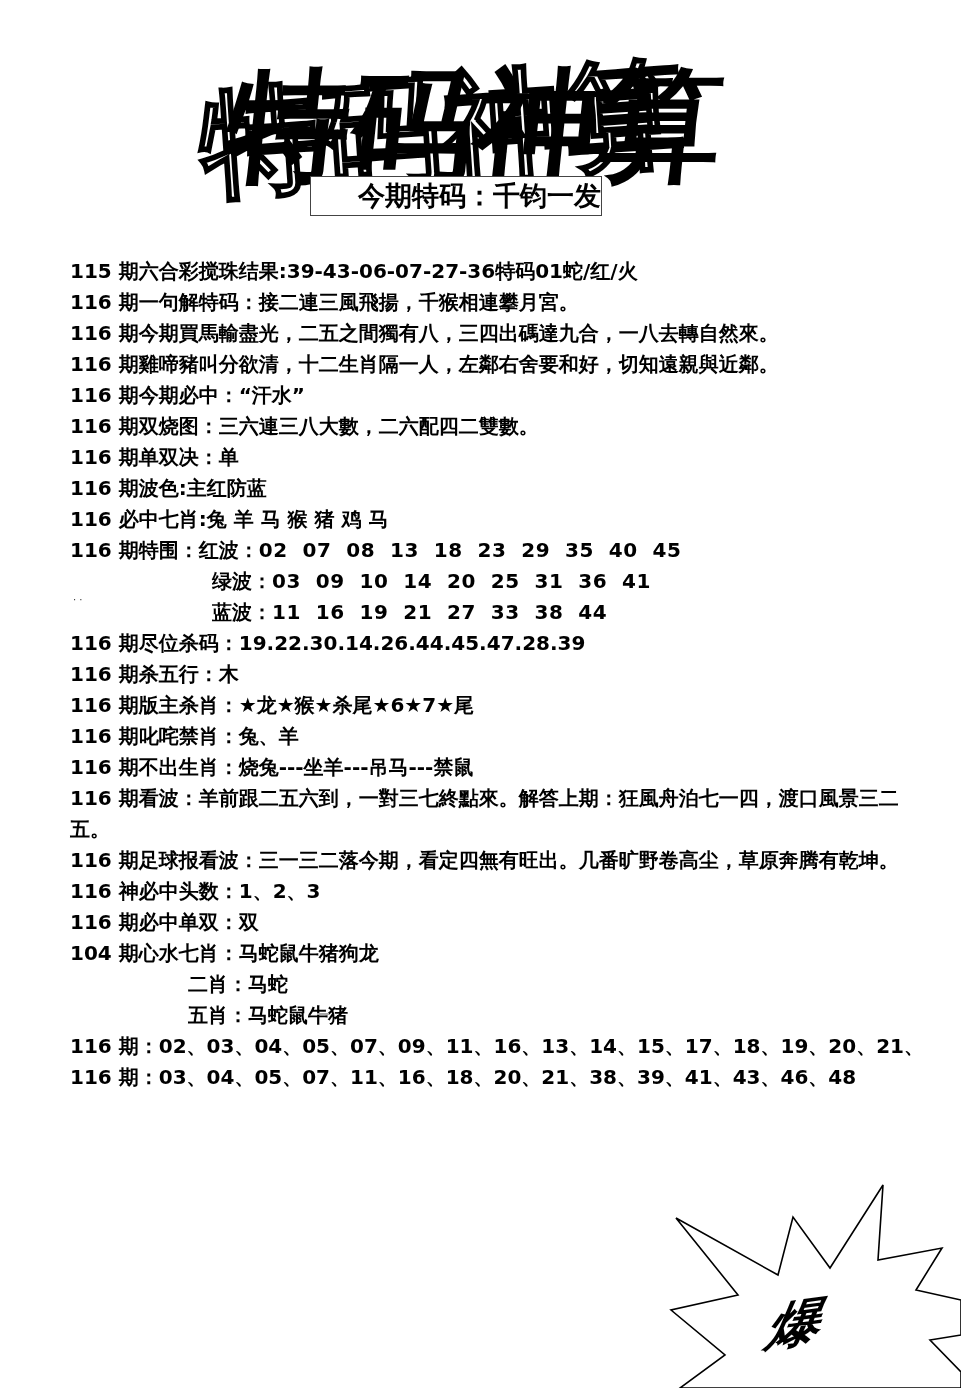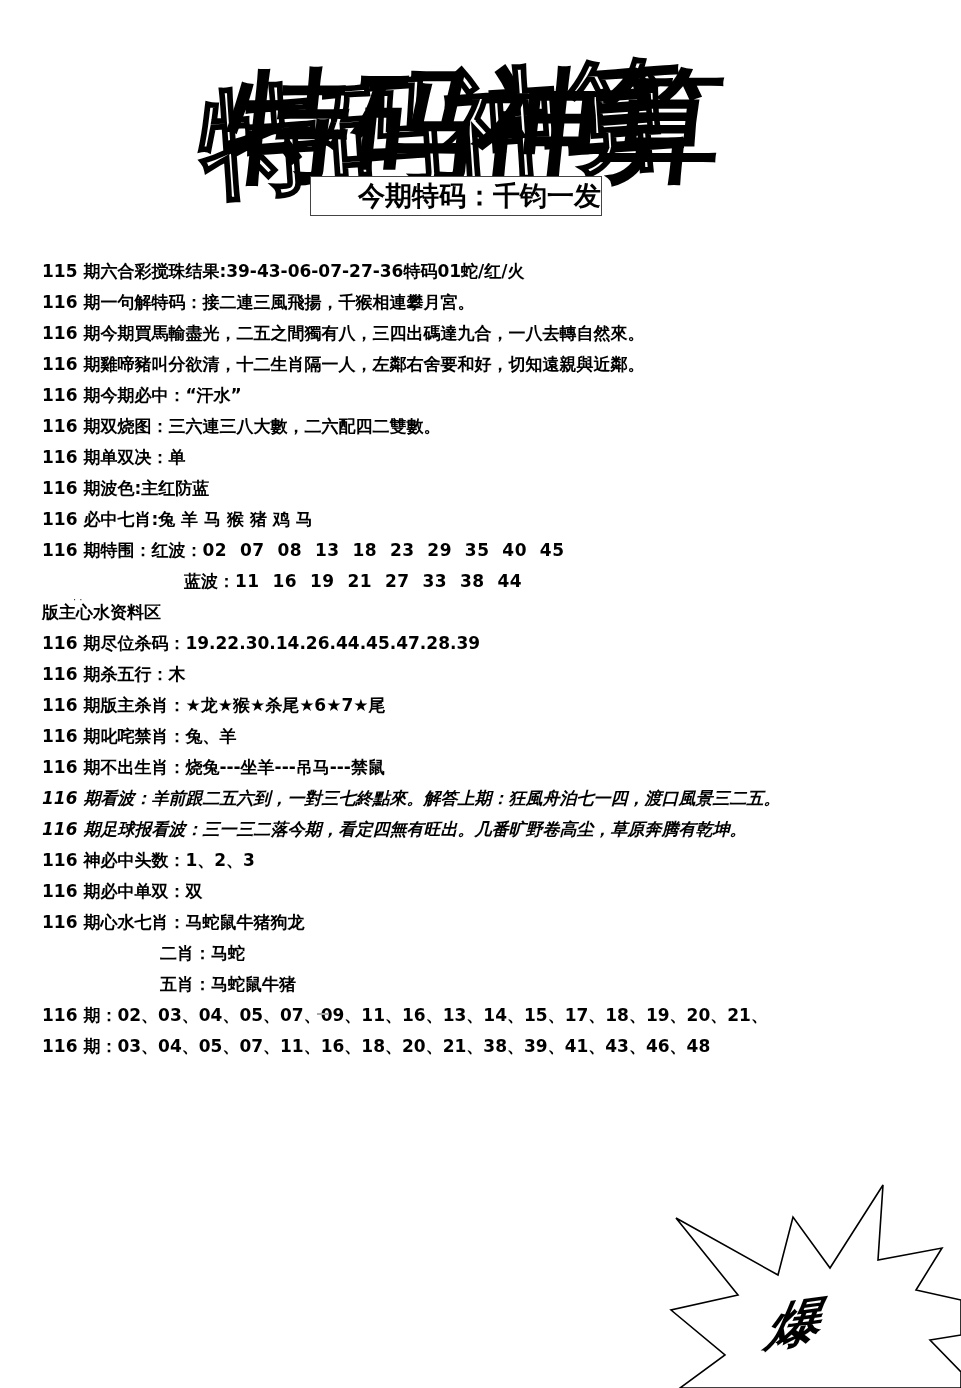--- a/index.html
+++ b/index.html
@@ -8,24 +8,24 @@
   .title-wrap { position: absolute; left: 200px; top: 28px; width: 500px; height: 150px; }
   .title-ghost { position: absolute; left: 0; top: 22px; font-size: 118px; font-weight: bold;
                  color: #fff; -webkit-text-stroke: 2px #000; letter-spacing: 4px;
                  font-family: "DejaVu Serif", serif; transform: rotate(-4deg); white-space: nowrap; }
   .title-main { position: absolute; left: 28px; top: 18px; font-size: 122px; font-weight: bold;
                 color: #000; letter-spacing: 2px; font-family: "DejaVu Serif", serif;
                 transform: skewX(-6deg); white-space: nowrap; }
   .banner { position: absolute; left: 310px; top: 176px; width: 292px; height: 40px;
             border: 1.5px solid #444; box-sizing: border-box; font-size: 27px; font-weight: bold;
             line-height: 38px; text-align: right; white-space: nowrap; background:#fff; }
-  .content { position: absolute; left: 42px; top: 256px; width: 880px; font-size: 17px;
+  .content { position: absolute; left: 70px; top: 256px; width: 880px; font-size: 20px;
              line-height: 31px; font-weight: bold; }
   .line { white-space: nowrap; height: 31px; }
-  .wrap-line { white-space: normal; height: auto; width: 860px; font-style: italic; }
+  .wrap-line { white-space: normal; height: auto; width: 860px; }
   .indent-wave { padding-left: 142px; }
   .indent-xiao { padding-left: 118px; }
   .num { letter-spacing: 0.5px; }
   .dots { position: absolute; left: 73px; top: 594px; font-size: 10px; color: #333; }
   .small-mark { position: absolute; left: 317px; top: 1013px; width: 12px; height: 2px; background: #aaa; }
   .burst { position: absolute; left: 640px; top: 1160px; width: 321px; height: 228px; }
   .burst-text { position: absolute; left: 768px; top: 1290px; font-size: 52px; font-weight: bold;
                 font-style: italic; font-family: "DejaVu Serif", serif; transform: skewX(-18deg) rotate(-8deg); }
 </style>
 </head>
@@ -46,34 +46,36 @@
   <div class="line">116 期今期必中：“汗水”</div>
   <div class="line">116 期双烧图：三六連三八大數，二六配四二雙數。</div>
   <div class="line">116 期单双决：单</div>
   <div class="line">116 期波色:主红防蓝</div>
   <div class="line">116 必中七肖:兔 羊 马 猴 猪 鸡 马</div>
 
   <div class="line">
     <span>116 期特围：</span><span>红波：</span><span class="num" style="white-space:pre">02  07  08  13  18  23  29  35  40  45</span>
   </div>
   <div class="line indent-wave">
+    <span>绿波：</span><span class="num" style="white-space:pre">03  09  10  14  20  25  31  36  41</span>
+  </div>
+  <div class="line indent-wave">
     <span>蓝波：</span><span class="num" style="white-space:pre">11  16  19  21  27  33  38  44</span>
   </div>
 
-  <div class="line">版主心水资料区</div>
   <div class="line">116 期尽位杀码：19.22.30.14.26.44.45.47.28.39</div>
   <div class="line">116 期杀五行：木</div>
   <div class="line">116 期版主杀肖：★龙★猴★杀尾★6★7★尾</div>
   <div class="line">116 期叱咤禁肖：兔、羊</div>
   <div class="line">116 期不出生肖：烧兔---坐羊---吊马---禁鼠</div>
   <div class="line wrap-line">116 期看波：羊前跟二五六到，一對三七終點來。解答上期：狂風舟泊七一四，渡口風景三二五。</div>
   <div class="line wrap-line">116 期足球报看波：三一三二落今期，看定四無有旺出。几番旷野卷高尘，草原奔腾有乾坤。</div>
   <div class="line">116 神必中头数：1、2、3</div>
   <div class="line">116 期必中单双：双</div>
-  <div class="line">116 期心水七肖：马蛇鼠牛猪狗龙</div>
+  <div class="line">104 期心水七肖：马蛇鼠牛猪狗龙</div>
   <div class="line indent-xiao">二肖：马蛇</div>
   <div class="line indent-xiao">五肖：马蛇鼠牛猪</div>
   <div class="line">116 期：02、03、04、05、07、09、11、16、13、14、15、17、18、19、20、21、</div>
   <div class="line">116 期：03、04、05、07、11、16、18、20、21、38、39、41、43、46、48</div>
 </div>
 
 <div class="dots">· ·</div>
 <div class="small-mark"></div>
 
 <svg class="burst" viewBox="0 0 321 228" xmlns="http://www.w3.org/2000/svg">

